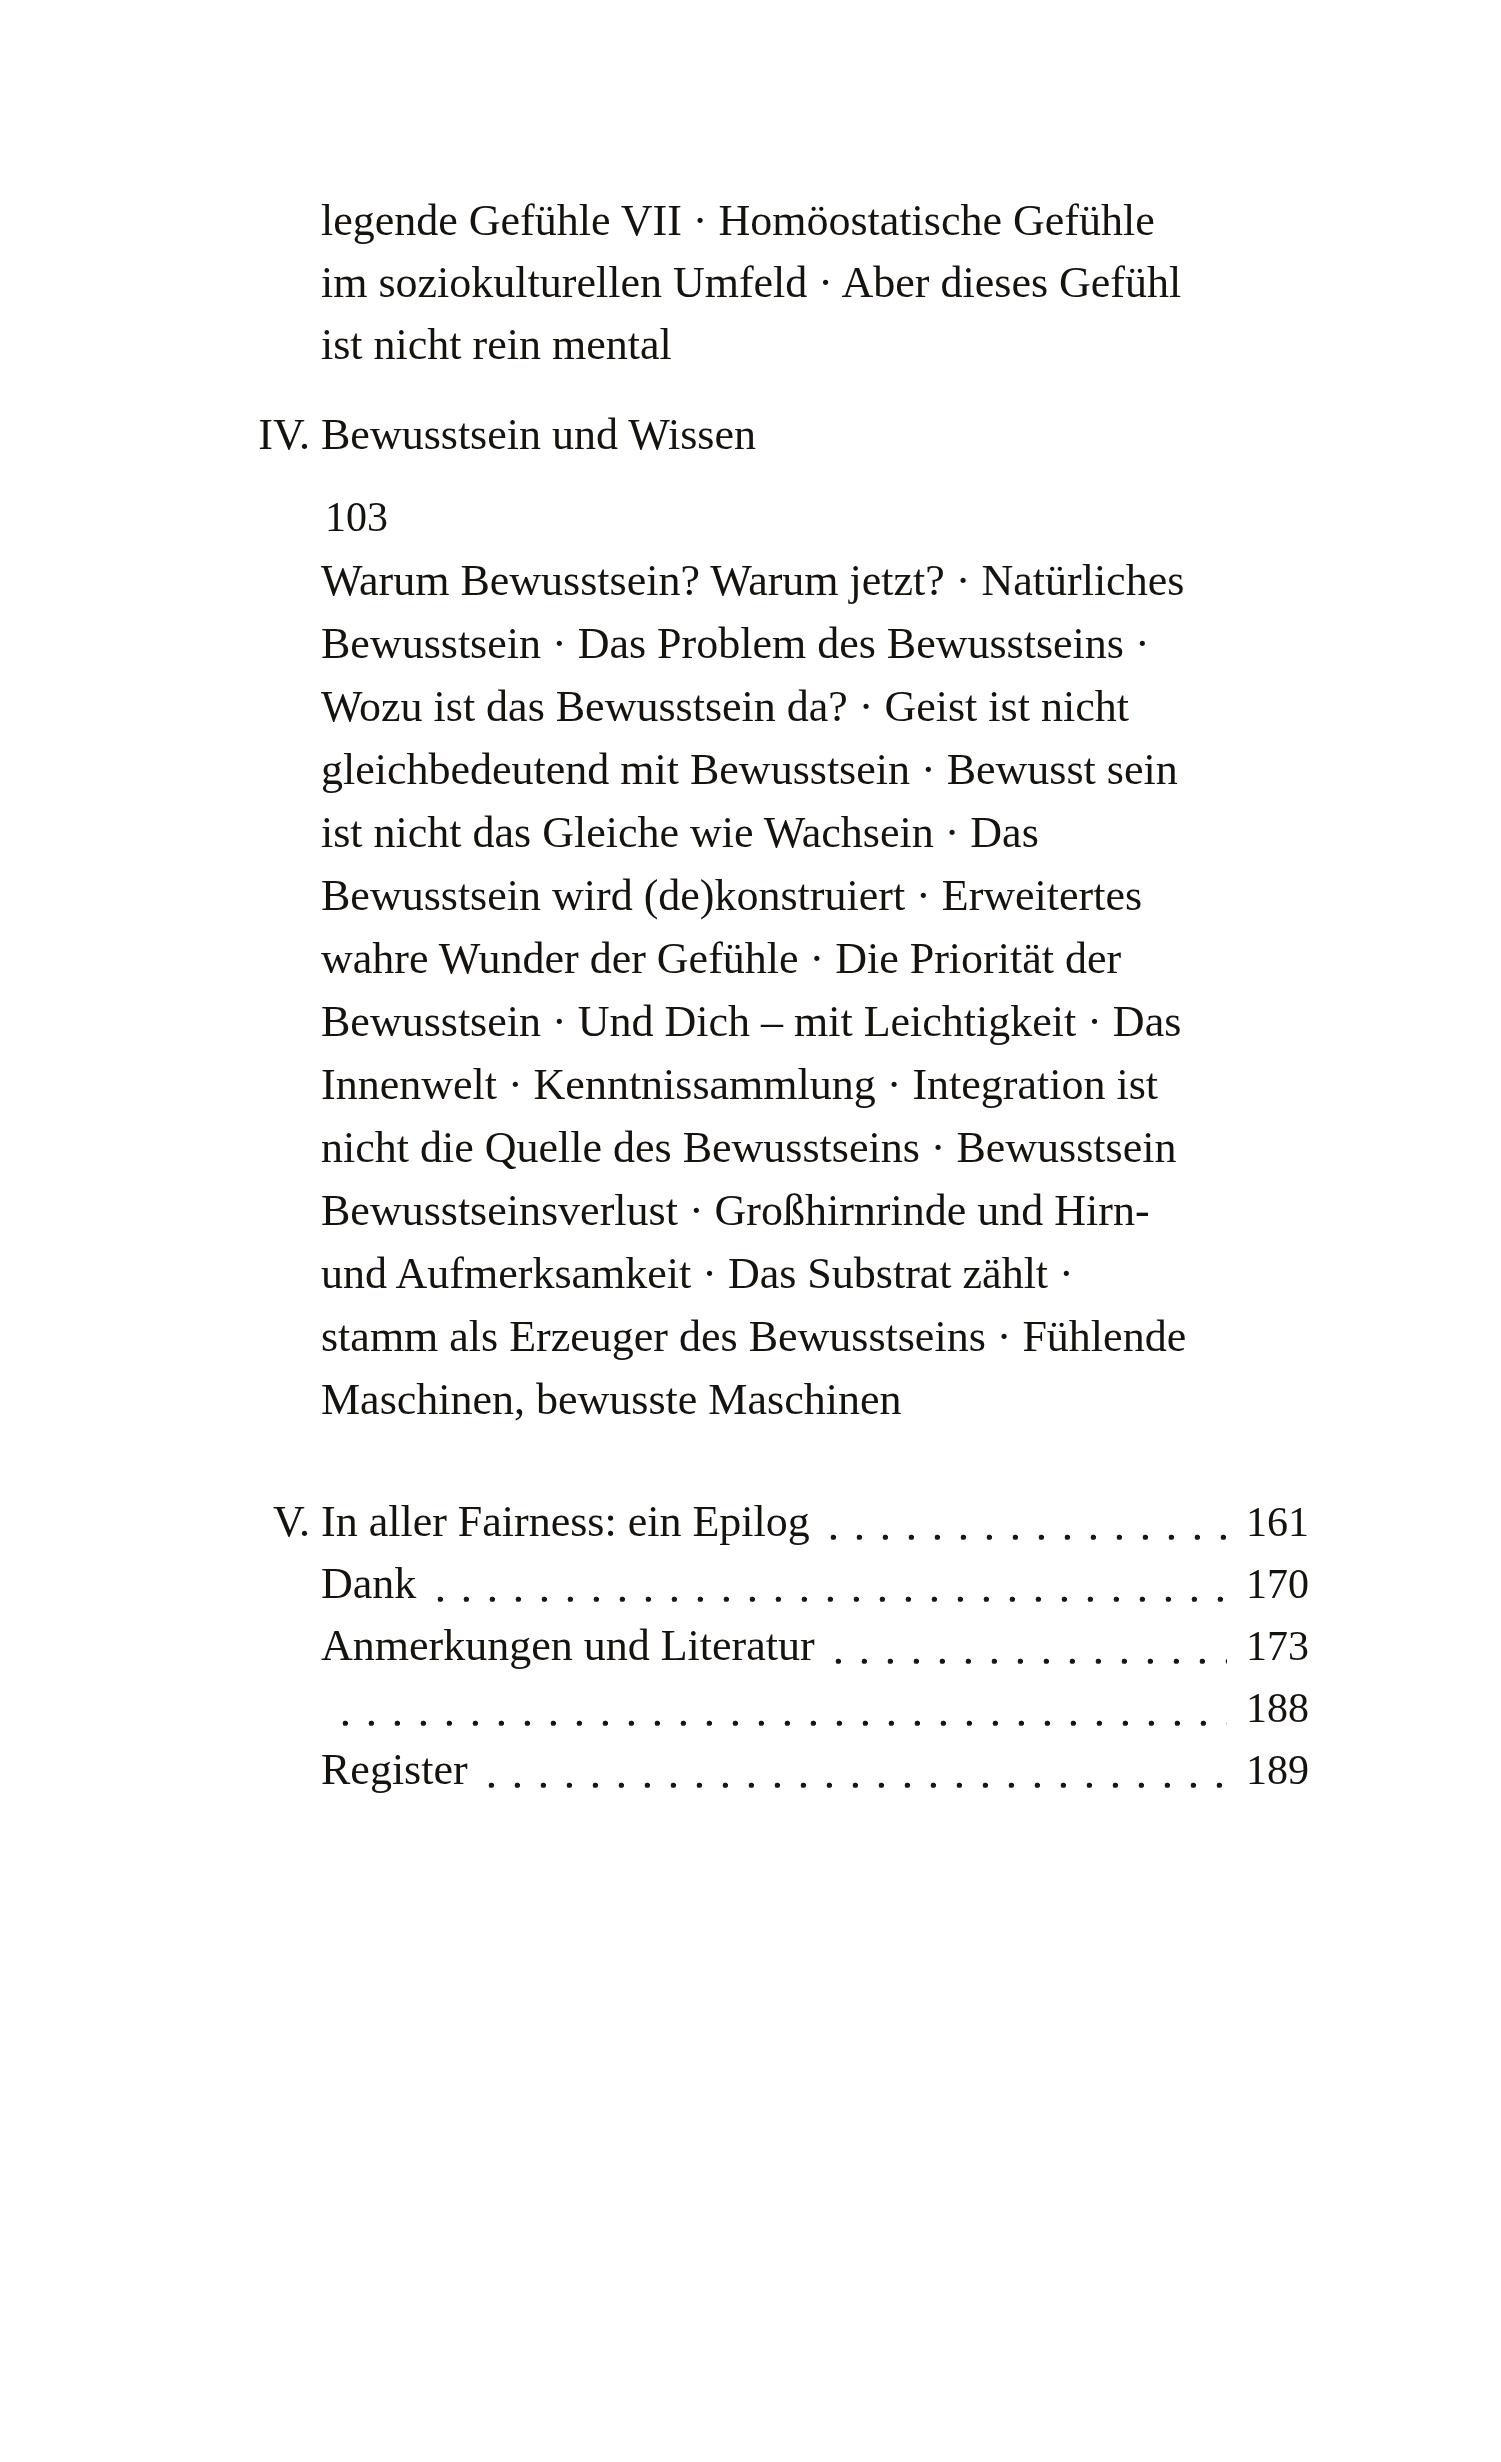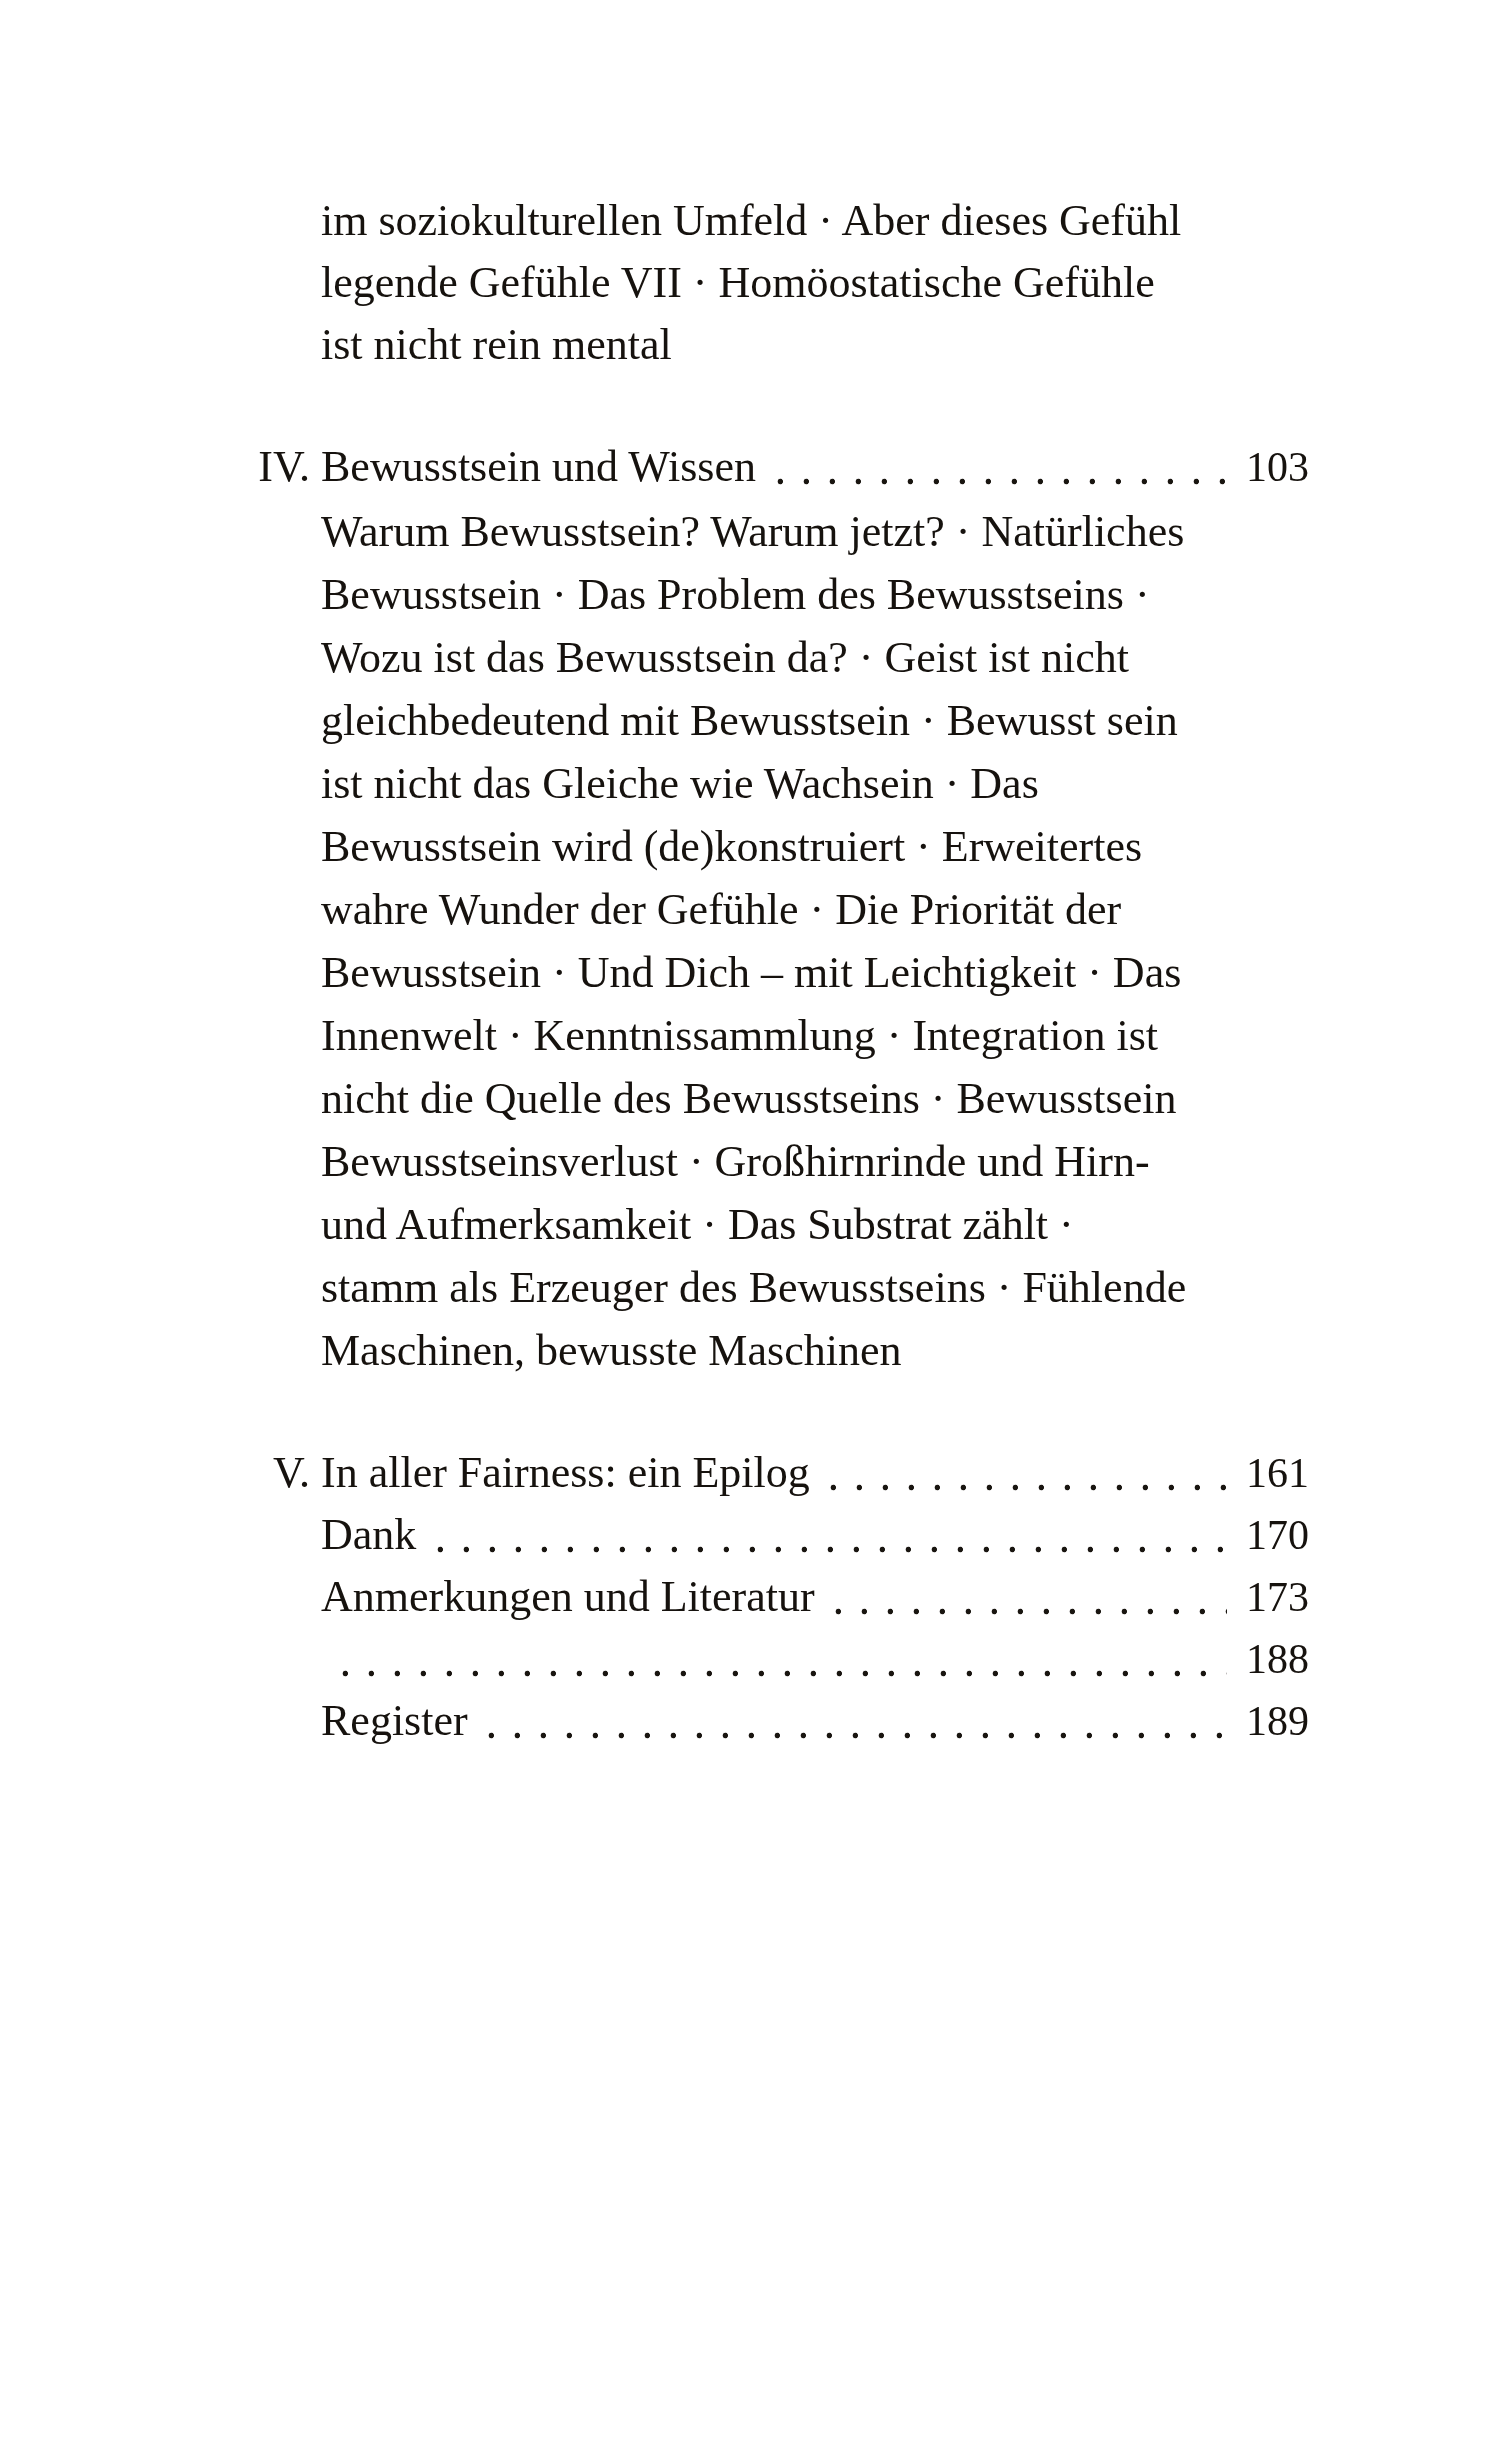--- a/index.html
+++ b/index.html
@@ -30,21 +30,21 @@
   .intro > div, .body > div {
     white-space: nowrap;
   }
   .entry-head {
     display: flex;
     align-items: baseline;
     position: relative;
     line-height: 62px;
     white-space: nowrap;
   }
-  .entry-iv .entry-head { margin-top: 60px; }
+  .entry-iv .entry-head { margin-top: 28px; flex-direction: column; }
   .entry-v  .entry-head { margin-top: 60px; }
   .numeral {
     position: absolute;
     left: -69px;
     width: 58px;
     text-align: right;
   }
   .title-italic {
   }
   .leader {
@@ -71,22 +71,22 @@
   }
   .backmatter .entry-head { margin-top: 0; }
 </style>
 </head>
 <body>
 
 <div class="page">
   <div class="toc">
 
     <div class="intro">
+        <div>legende Gefühle VII · Homöostatische Gefühle</div>
         <div>im soziokulturellen Umfeld · Aber dieses Gefühl</div>
-        <div>legende Gefühle VII · Homöostatische Gefühle</div>
         <div>ist nicht rein mental</div>
       </div>
 
     <div class="entry entry-iv">
       <div class="entry-head">
         <span class="numeral">IV.</span>
         <span class="title-italic">Bewusstsein und Wissen</span>
         <span class="leader"></span>
         <span class="pagenum">103</span>
       </div>

